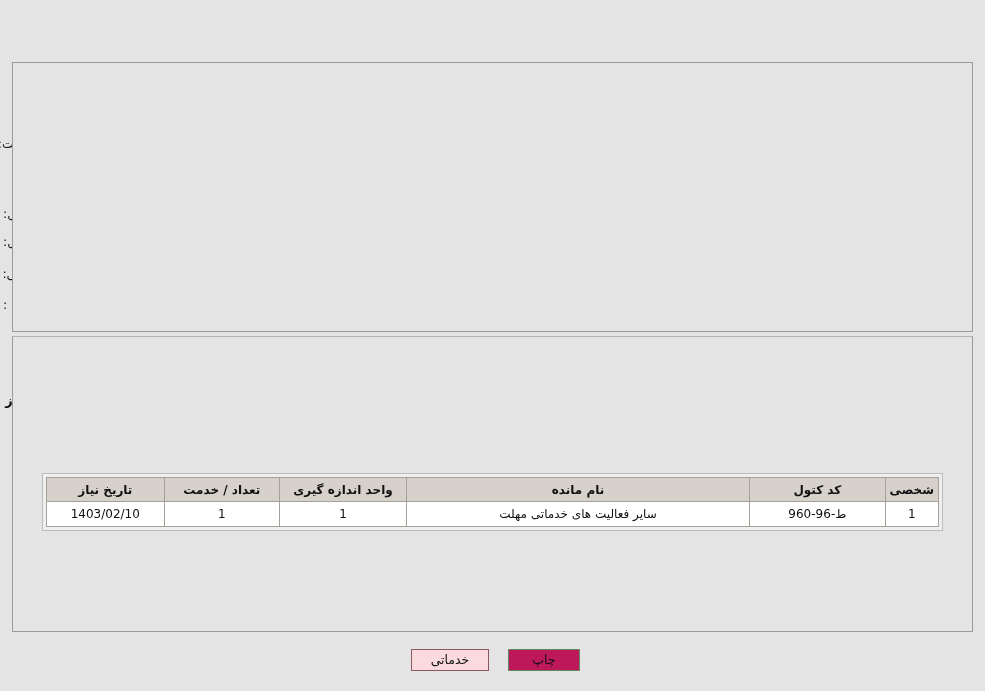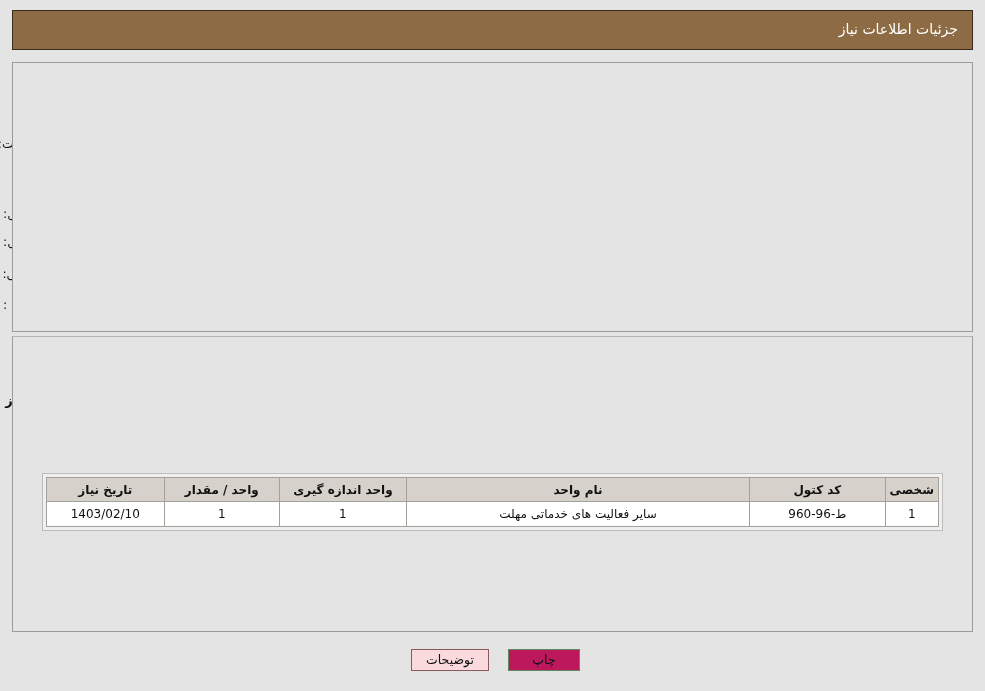--- a/index.html
+++ b/index.html
@@ -219,23 +219,20 @@
 </style>
 </head>
 <body>
 
 <div id="page">
 
   <div class="watermark">
     <span class="wm-shield"></span><span>AriaTender.net</span>
   </div>
 
-  <div id="title-bar">
-    <span class="title-text">جزئیات اطلاعات نیاز</span>
-  </div>
 
   <div class="panel" id="panel-top"></div>
 
   <div class="lbl" style="top:84px; right:872px; width:100px;">شماره نیاز:</div>
   <div class="fld center" style="top:82px; right:607px; width:250px;">1103094382000117</div>
 
   <div class="lbl" style="top:84px; right:298px; width:160px;">تاریخ و ساعت اعلان عمومی:</div>
   <div class="fld center" style="top:82px; right:703px; left:97px; width:auto;">1403/08/29 - 08:26</div>
 
   <div class="lbl" style="top:110px; right:872px; width:100px;">نام دستگاه خریدار:</div>
@@ -294,23 +291,23 @@
 
   <div class="lbl lbl-b" style="top:442px; right:879px; width:85px;">گروه خدمت:</div>
   <div class="fld rtl-start" style="top:436px; right:175px; width:692px; height:22px; line-height:20px;">سایر فعالیت‌های خدماتی</div>
 
   <div class="table-shell"></div>
   <table id="svc-table">
     <thead>
       <tr>
         <th style="width:34px;">شخصی</th>
         <th style="width:138px;">کد کتول</th>
-        <th style="width:354px;">نام واحد</th>
+        <th style="width:354px;">نام مانده</th>
         <th style="width:130px;">واحد اندازه گیری</th>
-        <th style="width:118px;">واحد / مقدار</th>
+        <th style="width:118px;">تعداد / خدمت</th>
         <th style="width:119px;">تاریخ نیاز</th>
       </tr>
     </thead>
     <tbody>
       <tr>
         <td>1</td>
         <td>ط-96-960</td>
         <td>سایر فعالیت های خدماتی مهلت</td>
         <td>1</td>
         <td>1</td>
@@ -318,16 +315,16 @@
       </tr>
     </tbody>
   </table>
 
   <div class="lbl lbl-b" style="top:583px; right:868px; width:100px;">توضیحات خریدار:</div>
   <div class="ta" style="top:543px; right:76px; width:771px; height:86px;">
     <span>اجرای پروژه های سیم به کابل روستایی بصورت دستمزدی در محدوده مدیریت توزیع نیروی برق شهرستان علی آبادکتول</span>
     <span class="grip">◺</span>
   </div>
 
-  <div class="btn btn-back" style="top:649px; right:496px; width:78px;">توضیحات</div>
+  <div class="btn btn-back" style="top:649px; right:496px; width:78px;">خدماتی</div>
   <div class="btn btn-print" style="top:649px; right:405px; width:72px;">چاپ</div>
 
 </div>
 
 </body></html>

